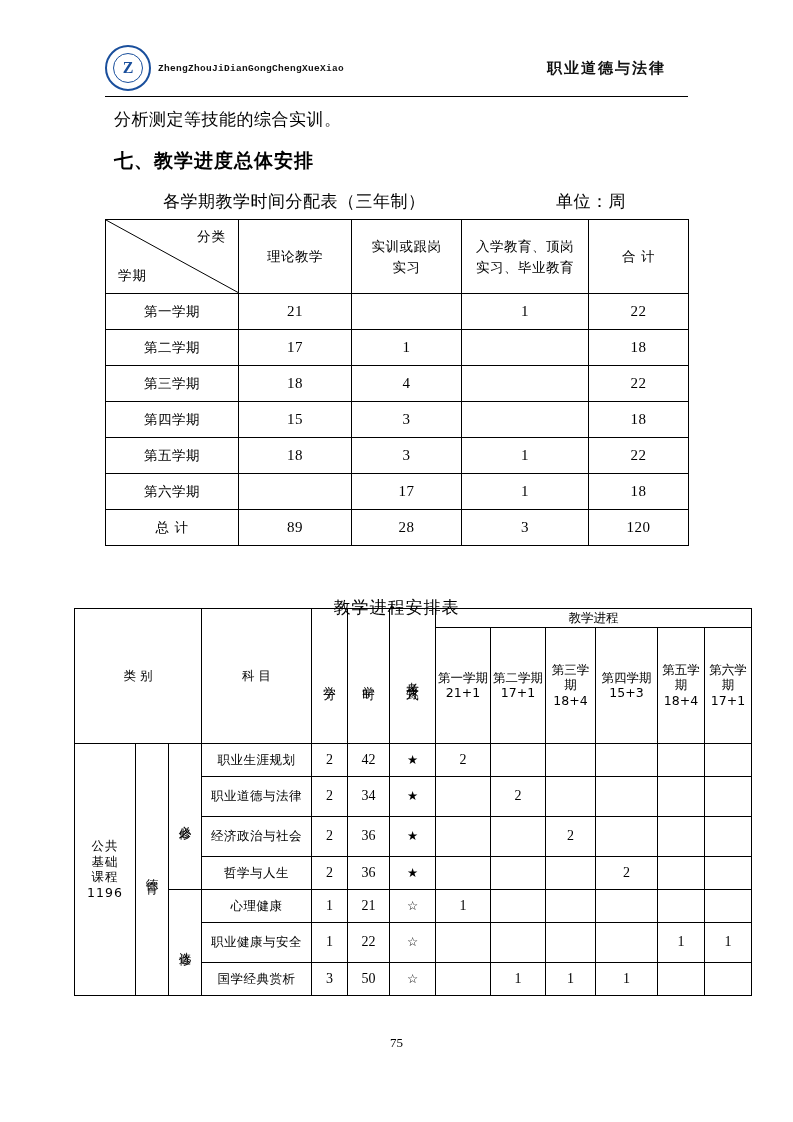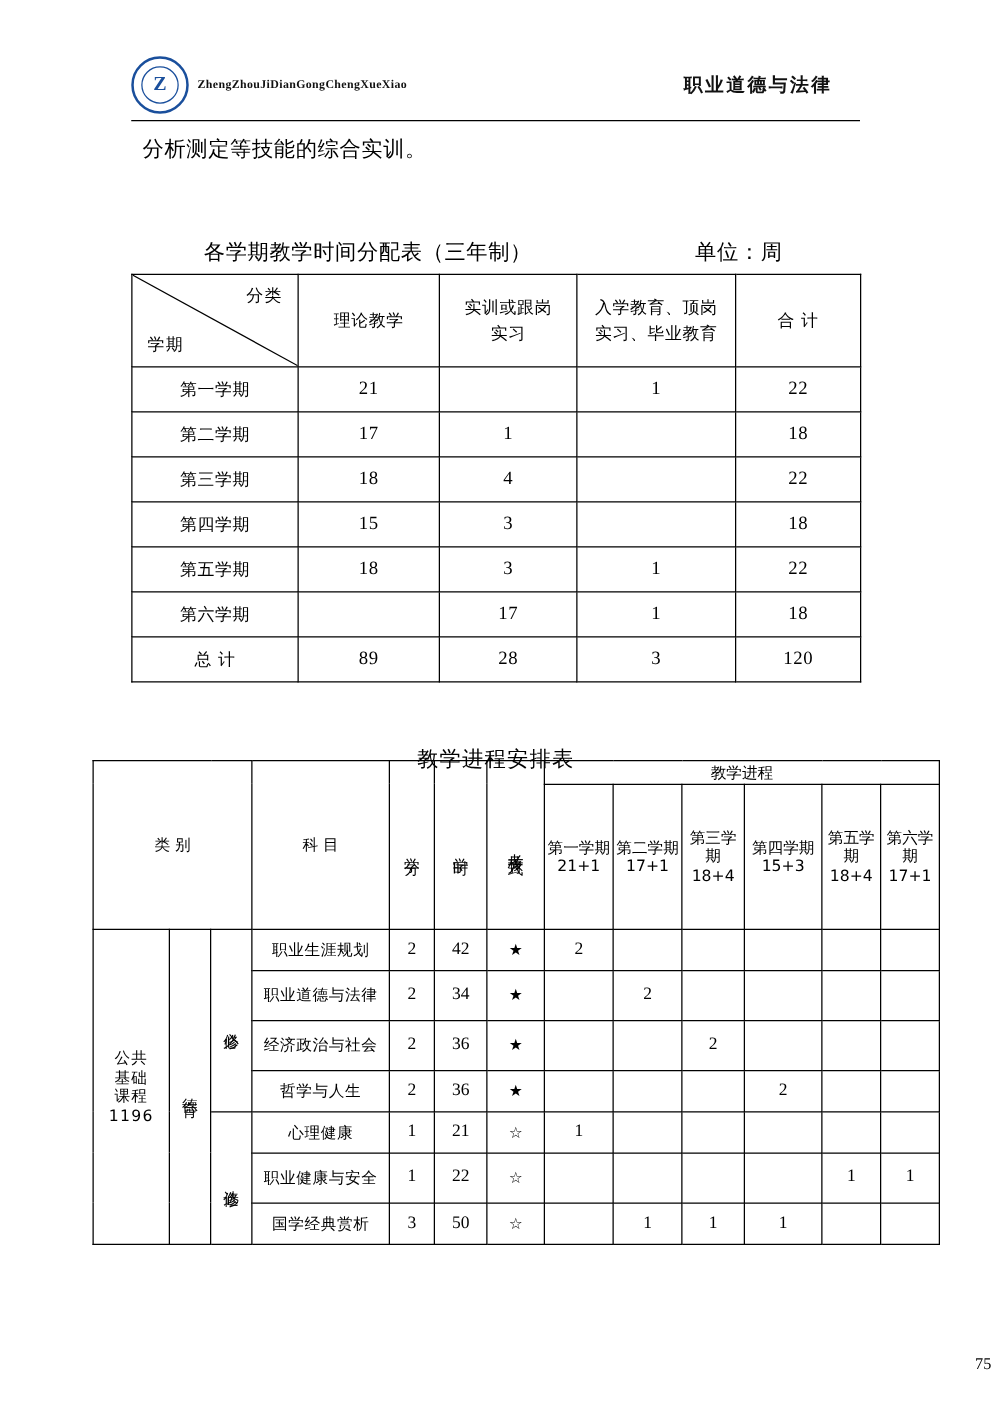--- a/index.html
+++ b/index.html
@@ -86,21 +86,21 @@
     letter-spacing: 3px;
     color: #111111;
     font-family: "DejaVu Sans", sans-serif;
     white-space: nowrap;
   }
   .school-en {
     font-size: 9.5px;
     font-weight: bold;
     letter-spacing: 0.3px;
     color: #111111;
-    font-family: Liberation Serif, serif;
+    font-family: Liberation Mono, monospace;
     white-space: nowrap;
     margin-top: 2px;
   }
   .header-right {
     font-size: 15px;
     font-weight: bold;
     letter-spacing: 2px;
     color: #111111;
     font-family: "DejaVu Sans", sans-serif;
     white-space: nowrap;
@@ -259,24 +259,23 @@
     letter-spacing: 0.5px;
   }
   .star { font-size: 14px; }
   .hollow-star { font-size: 14px; }
 
   .page-number {
     position: absolute;
     left: 0;
     top: 1035px;
     width: 793px;
-    text-align: right;
+    text-align: center;
     font-size: 13px;
     font-family: "Liberation Serif", serif;
-    margin-top: 48px;
   }
 </style>
 </head>
 <body>
 
 <div class="page">
 
   <div class="header">
     <div class="header-inner">
       <div class="logo-block">
@@ -287,20 +286,21 @@
           <div class="school-en">ZhengZhouJiDianGongChengXueXiao</div>
         </div>
       </div>
       <div class="header-right">职业道德与法律</div>
     </div>
     <div class="header-rule"></div>
   </div>
 
   <div class="para">分析测定等技能的综合实训。</div>
 
+  <div class="section-title">七、教学进度总体安排</div>
 
   <div class="table1-caption">各学期教学时间分配表（三年制）</div>
   <div class="table1-unit">单位：周</div>
 
   <table class="table1">
     <colgroup>
       <col style="width:133px">
       <col style="width:113px">
       <col style="width:110px">
       <col style="width:127px">

